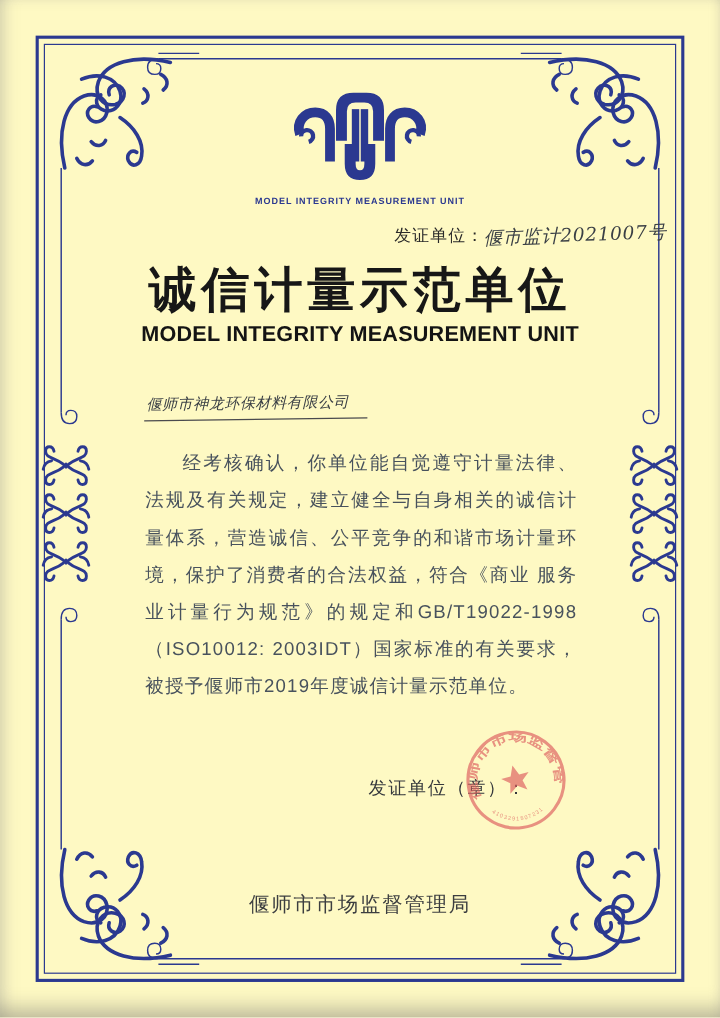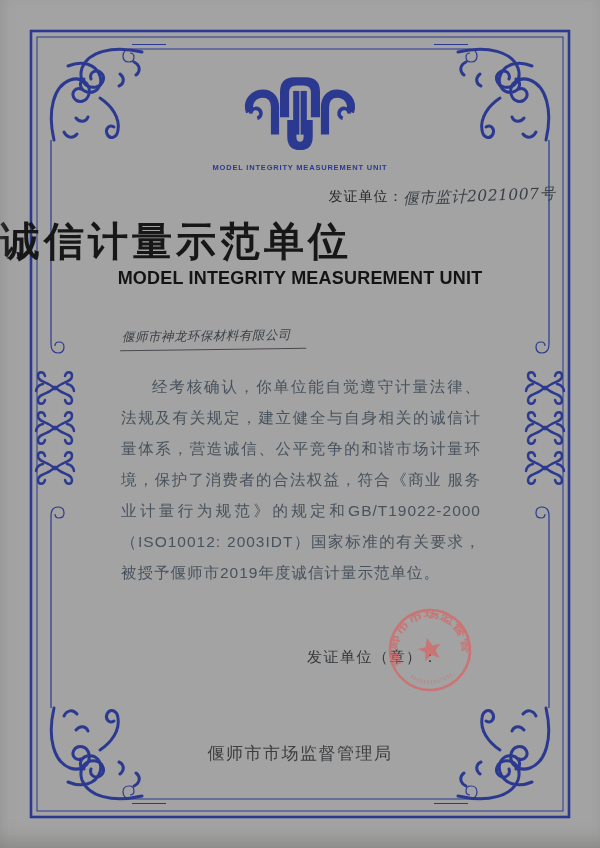--- a/index.html
+++ b/index.html
@@ -1,34 +1,34 @@
 <!DOCTYPE html>
 <html><head>
 <meta charset="utf-8">
 <style>
   html,body{margin:0;padding:0;}
   body{background:#e9e8e5;font-family:"Liberation Sans","DejaVu Sans",sans-serif;}
-  .page{position:relative;width:600px;height:848px;background:#a3a3a3;overflow:hidden;}
+  .page{position:relative;width:600px;height:848px;background:#fef9c3;overflow:hidden;}
   .page::after{content:"";position:absolute;inset:0;pointer-events:none;
     box-shadow:inset 0 -18px 16px -10px rgba(110,110,108,.45),
                inset 14px 0 12px -10px rgba(140,140,138,.30),
                inset -8px 0 10px -8px rgba(150,150,148,.22),
                inset 0 8px 10px -8px rgba(150,150,148,.20);}
   .abs{position:absolute;}
   svg{display:block;}
 
   .logo-caption{top:163px;left:0;right:0;text-align:center;
     font-size:7.5px;font-weight:bold;color:#2b3990;letter-spacing:.8px;}
 
   .cert-line{top:186px;right:44px;font-size:14px;color:#2a2a2a;white-space:nowrap;}
   .cert-line .label{font-family:"Liberation Serif","DejaVu Serif",serif;letter-spacing:1px;}
   .hand{font-family:"DejaVu Serif","Liberation Serif",serif;font-style:italic;color:#3a3f45;}
   .cert-line .hand{display:inline-block;font-size:15.5px;transform:rotate(-2deg);letter-spacing:.5px;}
 
-  .title-cn{top:214px;left:0;right:0;
+  .title-cn{top:214px;left:0;right:0;text-align:center;
     font-family:"Liberation Serif","DejaVu Serif",serif;font-weight:bold;
     font-size:40px;letter-spacing:4px;color:#171717;}
   .title-en{top:268px;left:0;right:0;text-align:center;
     font-weight:bold;font-size:18px;color:#141414;letter-spacing:.2px;}
 
   .awardee{top:328px;left:120px;width:182px;font-size:12.5px;
     border-bottom:1.5px solid #4a4a4e;padding:0 2px 4px 2px;
     transform:rotate(-.8deg);letter-spacing:.5px;white-space:nowrap;}
 
   .body-text{top:371px;left:121px;width:360px;font-size:15.5px;line-height:31px;
@@ -129,21 +129,21 @@
 
   <div class="abs cert-line">
     <span class="label">发证单位：</span><span class="hand">偃市监计2021007号</span>
   </div>
 
   <div class="abs title-cn">诚信计量示范单位</div>
   <div class="abs title-en">MODEL INTEGRITY MEASUREMENT UNIT</div>
 
   <div class="abs awardee hand">偃师市神龙环保材料有限公司</div>
 
-  <div class="abs body-text">经考核确认，你单位能自觉遵守计量法律、法规及有关规定，建立健全与自身相关的诚信计量体系，营造诚信、公平竞争的和谐市场计量环境，保护了消费者的合法权益，符合《商业 服务业计量行为规范》的规定和GB/T19022-2000（ISO10012: 2003IDT）国家标准的有关要求，被授予偃师市2019年度诚信计量示范单位。</div>
+  <div class="abs body-text">经考核确认，你单位能自觉遵守计量法律、法规及有关规定，建立健全与自身相关的诚信计量体系，营造诚信、公平竞争的和谐市场计量环境，保护了消费者的合法权益，符合《商业 服务业计量行为规范》的规定和GB/T19022-1998（ISO10012: 2003IDT）国家标准的有关要求，被授予偃师市2019年度诚信计量示范单位。</div>
 
   <div class="abs issuer-label">发证单位（章）：</div>
 
   <svg class="abs seal" width="92" height="92" viewBox="-46 -46 92 92">
     <g opacity="0.68" transform="rotate(-8)">
       <circle r="40" fill="none" stroke="#dd6060" stroke-width="2.6"></circle>
       <defs>
         <path id="sealArc" d="M -30.5,11 A 32.5,32.5 0 1 1 30.5,11" fill="none"></path>
         <path id="sealArcLow" d="M -25,22.5 A 33.5,33.5 0 0 0 25,22.5" fill="none"></path>
       </defs>

